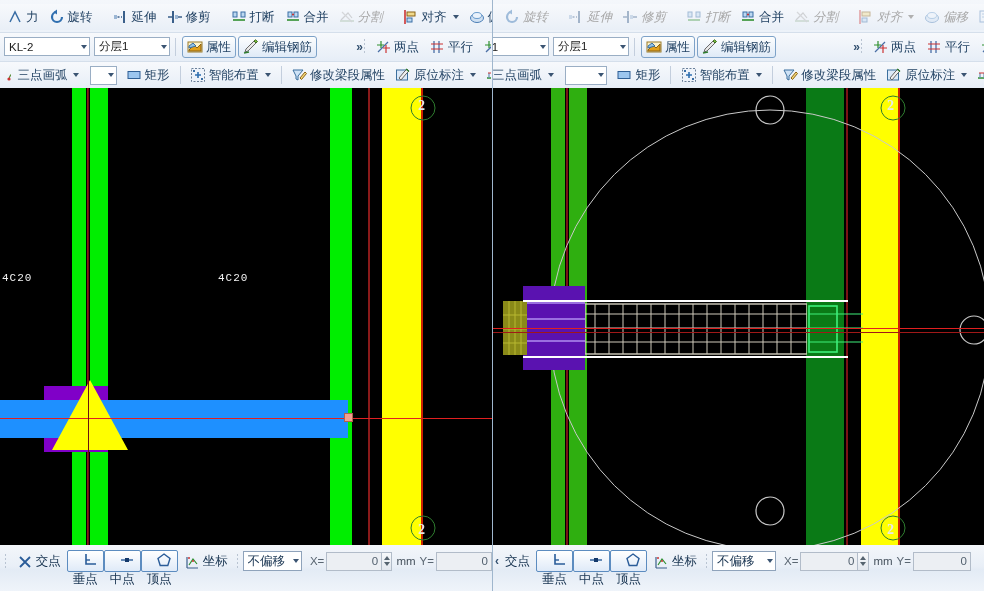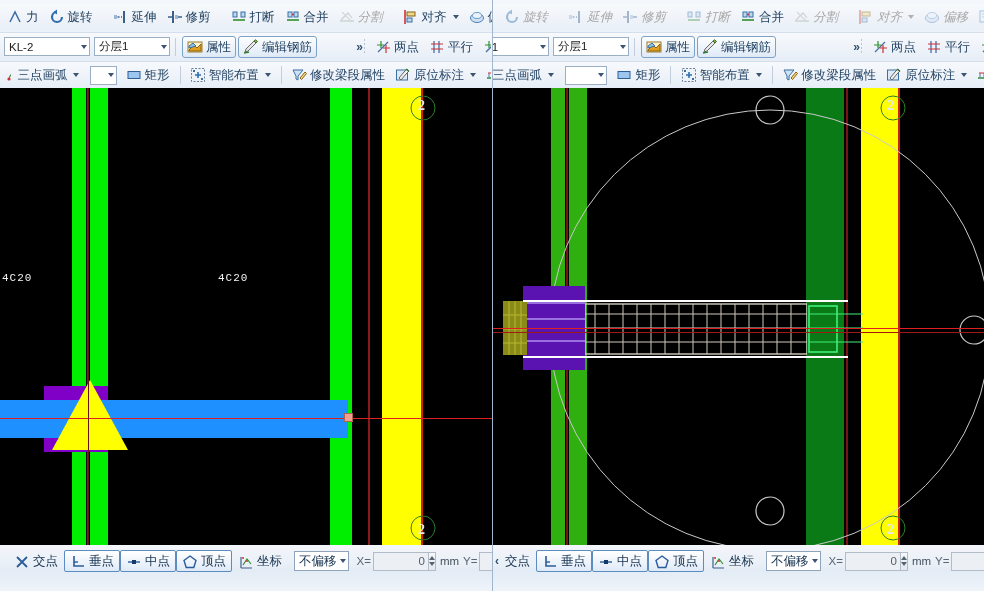--- a/index.html
+++ b/index.html
@@ -68,21 +68,21 @@
 
   
   .statusbar {
     position:absolute; left:0; top:545px; width:492px; height:46px;
     background: linear-gradient(to bottom,#f3f6fa 0%,#e9eff7 46%,#e3ebf5 54%,#eff4fa 100%);
   }
   .snaprow { position:absolute; left:0; top:2px; height:28px; width:492px;
              display:flex; align-items:center; white-space:nowrap; }
   .snapbtn { display:inline-flex; align-items:flex-end; gap:3px; height:22px; padding:1px 5px;
              font-size:12.5px; color:#16324f; border:1px solid transparent; border-radius:2px; }
-  .snapbtn.on { border:1px solid #5c8cc0; background:linear-gradient(to bottom,#ffffff,#dfeaf8); }
+  .snapbtn.on { border:1px solid #5c8cc0; background:linear-gradient(to bottom,#ffffff,#dfeaf8);flex-direction:column; }
   .field {
     display:inline-flex; align-items:center; justify-content:flex-end;
     height:19px; min-width:56px; padding:0 3px;
     background:#eceff3; border:1px solid #b2bcc9; color:#53616f; font-size:11.5px;
   }
   .spin { display:inline-flex; flex-direction:column; justify-content:center;
           width:11px; height:19px; border:1px solid #b2bcc9; border-left:none;
           background:linear-gradient(to bottom,#f7f9fb,#e2e7ee); }
   .spin i { display:block; width:0;height:0;margin:1px auto;
             border-left:3px solid transparent;border-right:3px solid transparent; }

